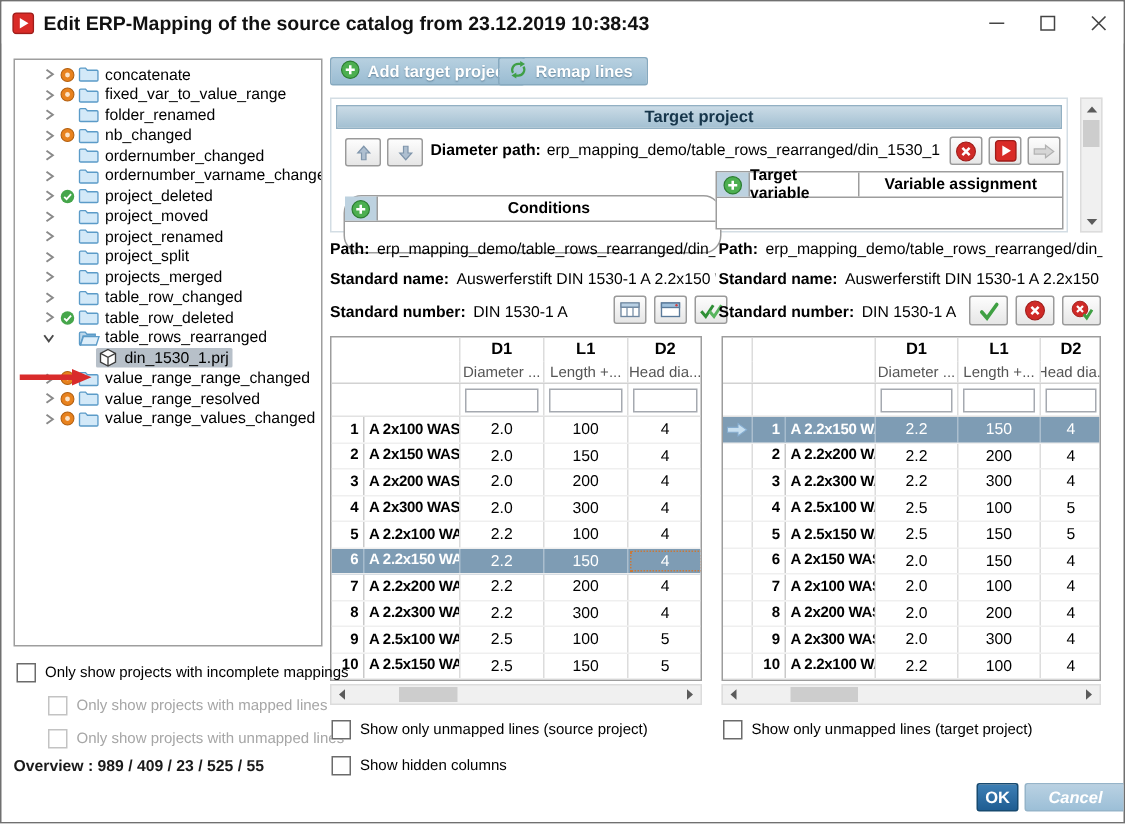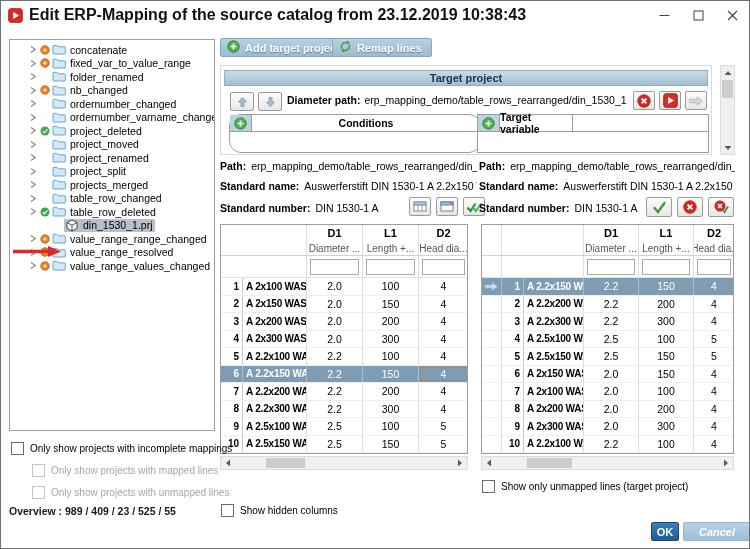--- a/index.html
+++ b/index.html
@@ -2,21 +2,21 @@
 <html><head>
 <meta charset="utf-8">
 <style>
   * { margin:0; padding:0; box-sizing:border-box; }
   html,body { background:#d8d8d8; font-family:"Liberation Sans",sans-serif; }
   .window { position:relative; width:750px; height:549px; background:#fff; border:1px solid #707070; overflow:hidden; }
 
   
   .titlebar { position:absolute; left:0; top:0; width:100%; height:28px; background:#fff; display:flex; align-items:center; }
   .title-icon { margin-left:7px; width:15px; height:15px; }
-  .title-text { margin-left:6px; font-size:16px; font-weight:bold; color:#111; white-space:nowrap; }
+  .title-text { margin-left:6px; font-size:13px; font-weight:bold; color:#111; white-space:nowrap; }
   .win-controls { position:absolute; right:0; top:0; height:28px; display:flex; }
   .win-btn { width:34px; height:28px; display:flex; align-items:center; justify-content:center; cursor:pointer; }
 
   
   .tree-panel { position:absolute; left:8px; top:38px; width:206px; height:392px; border:1px solid #9e9e9e; background:#fff; overflow:hidden; padding-top:3px; }
   .tree-row { height:13.5px; display:flex; align-items:center; white-space:nowrap; cursor:default; font-size:10.5px; color:#000; }
   .slot { flex:none; display:inline-flex; align-items:center; justify-content:center; }
   .chev { width:11px; }
   .badge { width:13px; }
   .ficon { width:16px; }
@@ -326,20 +326,35 @@
             <path d="M2.8 5.2 L4.4 6.8 L7.4 3.4" fill="none" stroke="#fff" stroke-width="1.2"></path>
           </svg>
         </span>
         <span class="slot ficon">
           <svg width="14" height="11" viewBox="0 0 14 11">
             <path d="M1 2.2 Q1 1.4 1.8 1.4 L5 1.4 L6.3 2.8 L12.6 2.8 Q13.3 2.8 13.3 3.5 L13.3 9.3 Q13.3 10 12.6 10 L1.8 10 Q1 10 1 9.3 Z" fill="#d3e9f8" stroke="#5b9bc8" stroke-width="0.9"></path>
           </svg>
         </span>
         <span class="tlabel">table_row_deleted</span>
       </div>
+      <div class="tree-row" style="padding-left: 17px;">
+        <span class="slot chev">
+          <svg width="9" height="9" viewBox="0 0 9 9">
+            <path d="M1.5 2.5 L4.5 6.5 L7.5 2.5" fill="none" stroke="#4a4a4a" stroke-width="1.3"></path>
+          </svg>
+        </span>
+        <span class="slot badge"></span>
+        <span class="slot ficon">
+          <svg width="15" height="11" viewBox="0 0 15 11">
+            <path d="M1 2.2 Q1 1.4 1.8 1.4 L4.8 1.4 L6 2.8 L11.5 2.8 L11.5 4 L3.4 4 L1.6 10 Q1 10 1 9.3 Z" fill="#bcd8ec" stroke="#5b9bc8" stroke-width="0.9"></path>
+            <path d="M3.6 4.4 L14 4.4 L12.2 10 L1.7 10 Z" fill="#ddeefa" stroke="#5b9bc8" stroke-width="0.9"></path>
+          </svg>
+        </span>
+        <span class="tlabel">table_rows_rearranged</span>
+      </div>
       <div class="tree-row" style="padding-left: 30px;">
         <span class="slot chev"></span>
         <span class="slot badge"></span>
         <span class="tree-sel">
           <span class="slot ficon">
             <svg width="12" height="13" viewBox="0 0 12 13">
               <path d="M6 1 L11 3.6 L11 9.4 L6 12 L1 9.4 L1 3.6 Z" fill="#fdfdfd" stroke="#3a3a3a" stroke-width="0.9"></path>
               <path d="M1 3.6 L6 6.2 L11 3.6 M6 6.2 L6 12" fill="none" stroke="#3a3a3a" stroke-width="0.9"></path>
             </svg>
           </span>
@@ -451,41 +466,42 @@
           <rect x="0.7" y="0.7" width="13.6" height="13.6" rx="2.2" fill="#d92b27" stroke="#9e1d1a" stroke-width="0.9"></rect>
           <path d="M5.2 4 L11 7.5 L5.2 11 Z" fill="#fff"></path>
         </svg>
       </div>
     <div class="icobtn" style="left:464px;top:25px;">
         <svg width="16" height="12" viewBox="0 0 16 12">
           <path d="M1.5 4.3 L9 4.3 L9 1.8 L14.5 6 L9 10.2 L9 7.7 L1.5 7.7 Z" fill="#d6d6d6" stroke="#b1b1b1" stroke-width="0.8"></path>
         </svg>
       </div>
 
-    <div class="minitable" style="left:8px;top:48px;width:252px;border-radius:12px;">
+    <div class="minitable" style="left:8px;top:64px;width:252px;border-radius:12px;">
       <div class="mt-head">
         <div class="mt-plus">
             <svg width="13" height="13" viewBox="0 0 13 13">
               <circle cx="6.5" cy="6.5" r="5.8" fill="#4caf50" stroke="#2c7d33" stroke-width="0.8"></circle>
               <path d="M6.5 3.5 V9.5 M3.5 6.5 H9.5" stroke="#fff" stroke-width="1.7"></path>
             </svg>
           </div>
         <div class="mt-title">Conditions</div>
       </div>
       <div class="mt-body"></div>
     </div>
     <div class="minitable" style="left:256px;top:48px;width:232px;">
       <div class="mt-head">
         <div class="mt-plus">
             <svg width="13" height="13" viewBox="0 0 13 13">
               <circle cx="6.5" cy="6.5" r="5.8" fill="#4caf50" stroke="#2c7d33" stroke-width="0.8"></circle>
               <path d="M6.5 3.5 V9.5 M3.5 6.5 H9.5" stroke="#fff" stroke-width="1.7"></path>
             </svg>
           </div>
         <div class="mt-title tv">Target variable</div>
+        <div class="mt-title">Variable assignment</div>
       </div>
       <div class="mt-body"></div>
     </div>
   </div>
 
   <div class="vscroll">
     <div class="vs-arrow" style="top:0;">
         <svg width="8" height="6" viewBox="0 0 8 6">
           <path d="M0.5 5 L4 1 L7.5 5 Z" fill="#5b5b5b"></path>
         </svg>
@@ -844,20 +860,24 @@
   <div class="cbrow disabled" style="left:31px;top:463px;">
     <span class="cb"></span>
     <span>Only show projects with mapped lines</span>
   </div>
   <div class="cbrow disabled" style="left:31px;top:485px;">
     <span class="cb"></span>
     <span>Only show projects with unmapped lines</span>
   </div>
   <div class="overview">Overview : 989 / 409 / 23 / 525 / 55</div>
 
+  <div class="cbrow" style="left:220px;top:479px;">
+    <span class="cb"></span>
+    <span>Show only unmapped lines (source project)</span>
+  </div>
   <div class="cbrow" style="left:220px;top:503px;">
     <span class="cb"></span>
     <span>Show hidden columns</span>
   </div>
   <div class="cbrow" style="left:481px;top:479px;">
     <span class="cb"></span>
     <span>Show only unmapped lines (target project)</span>
   </div>
 
   <button class="okbtn">OK</button>

